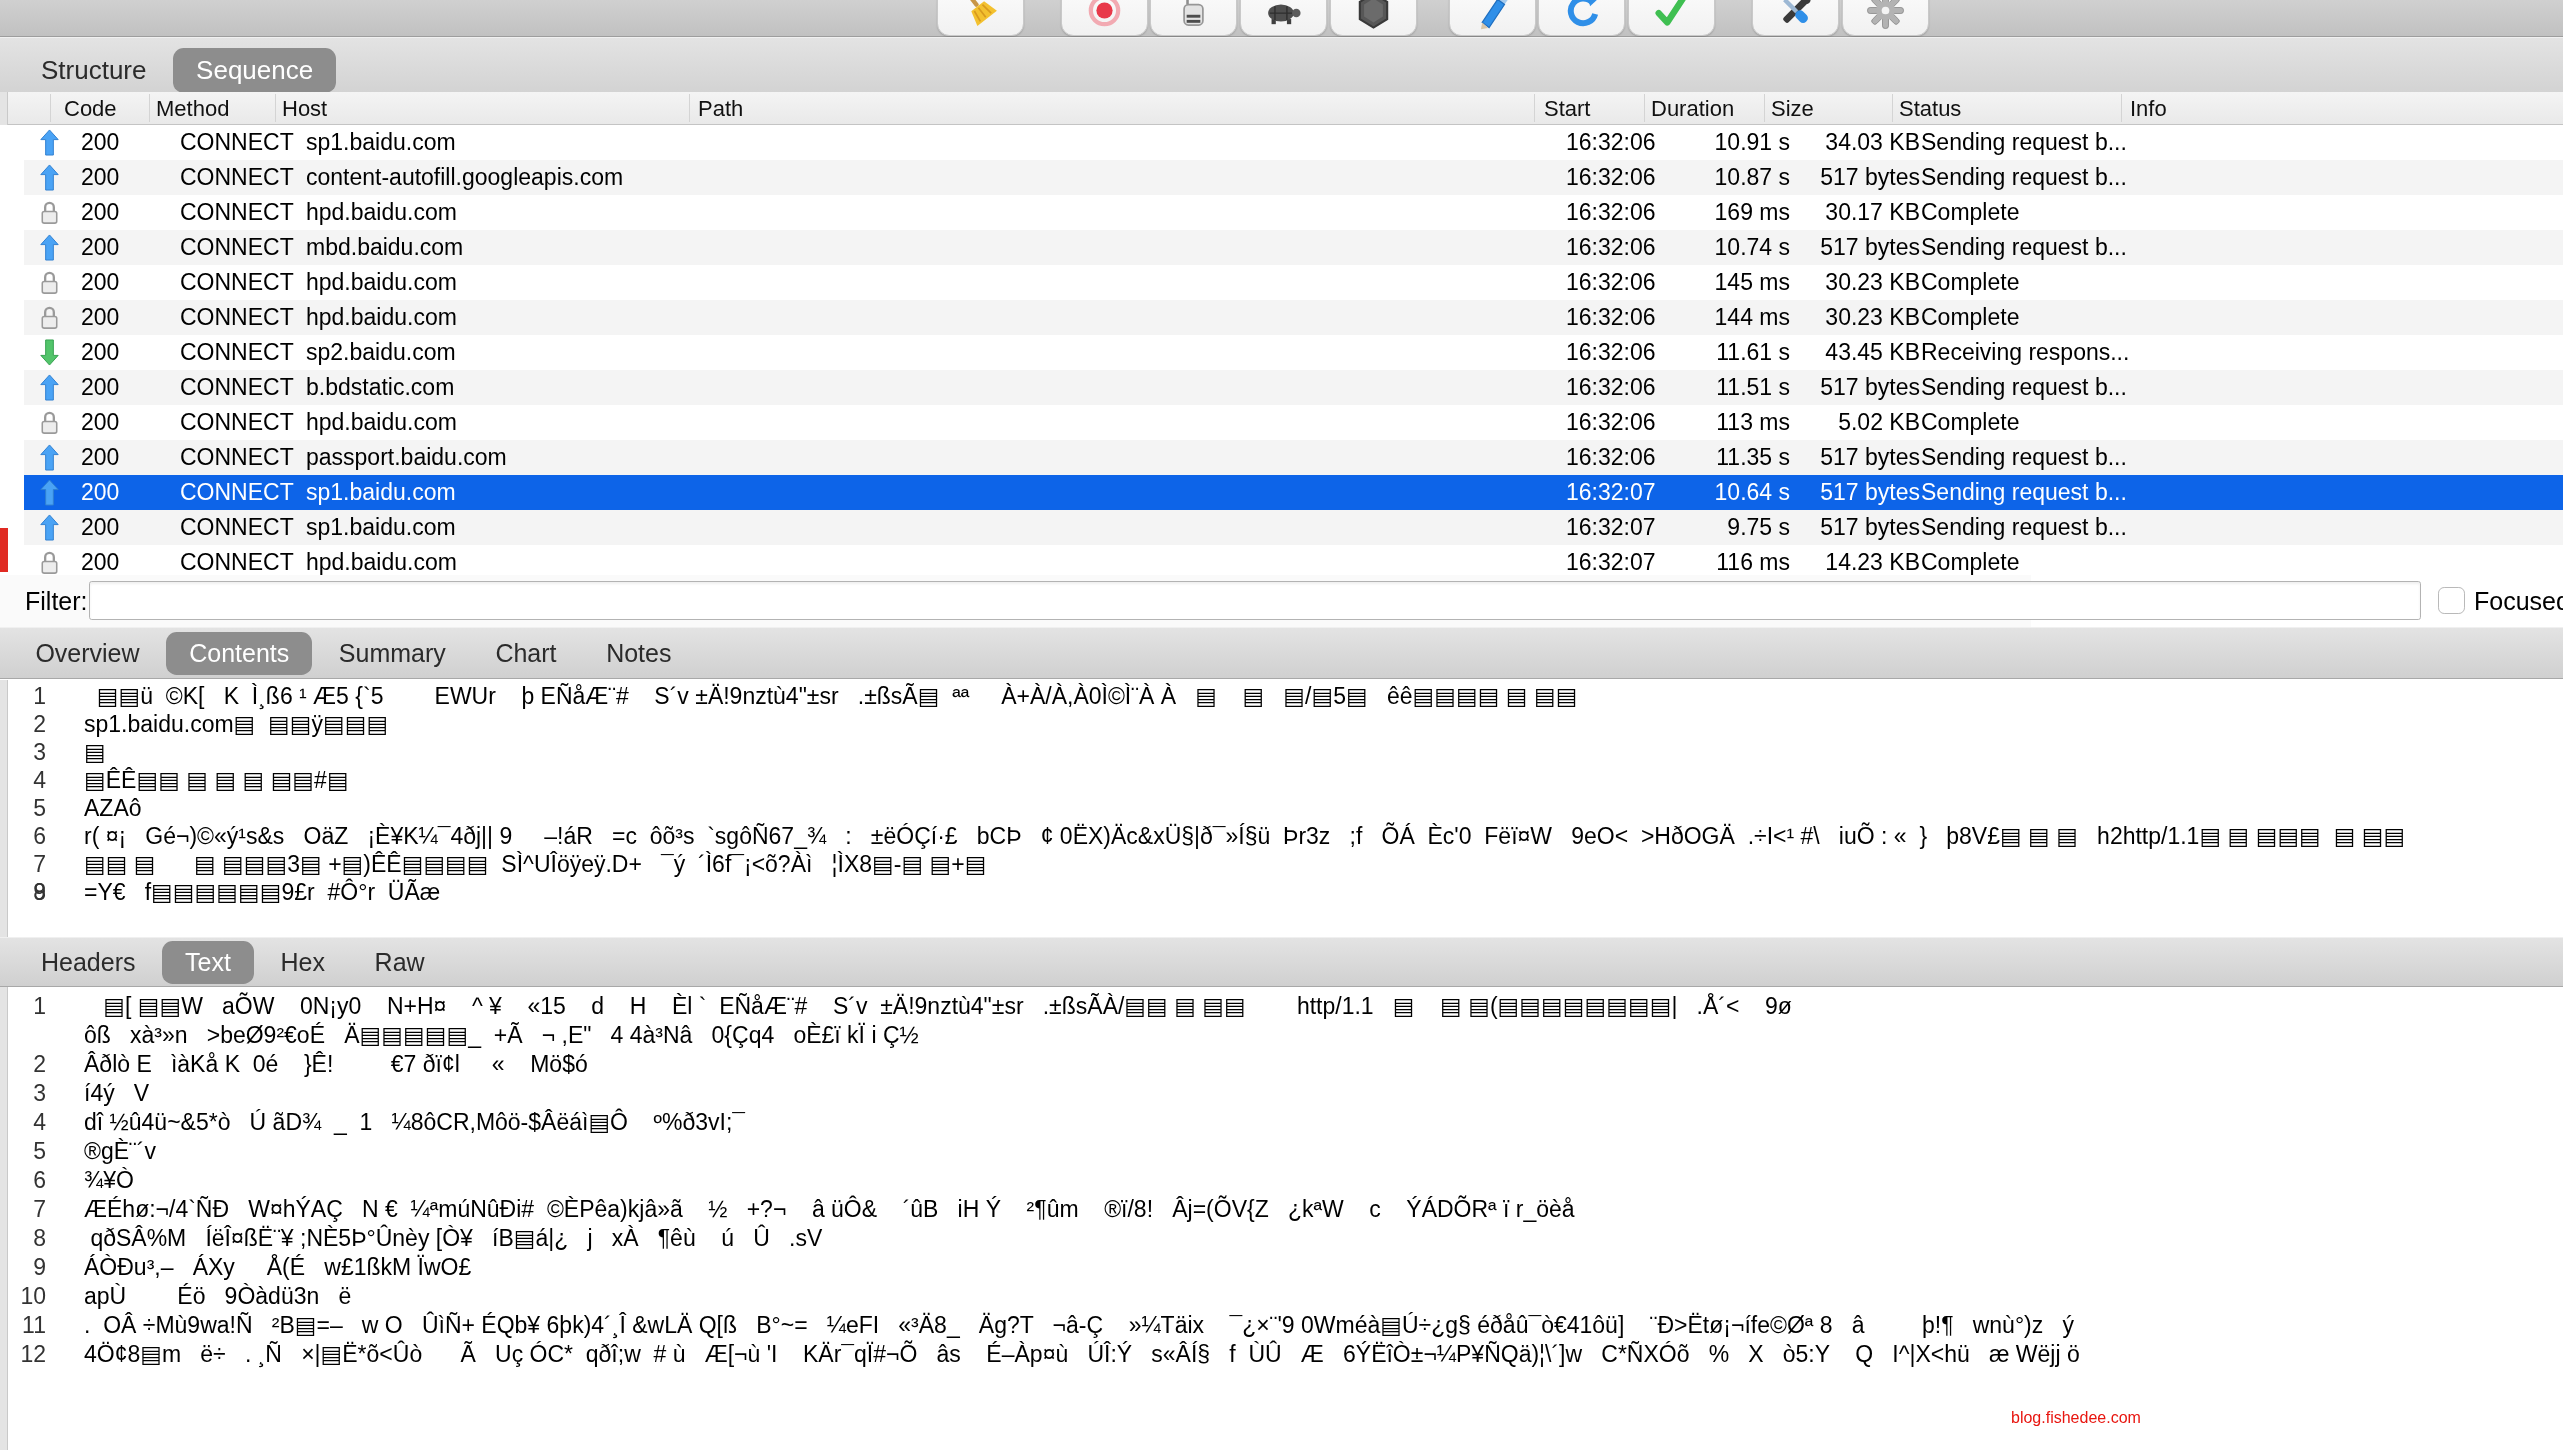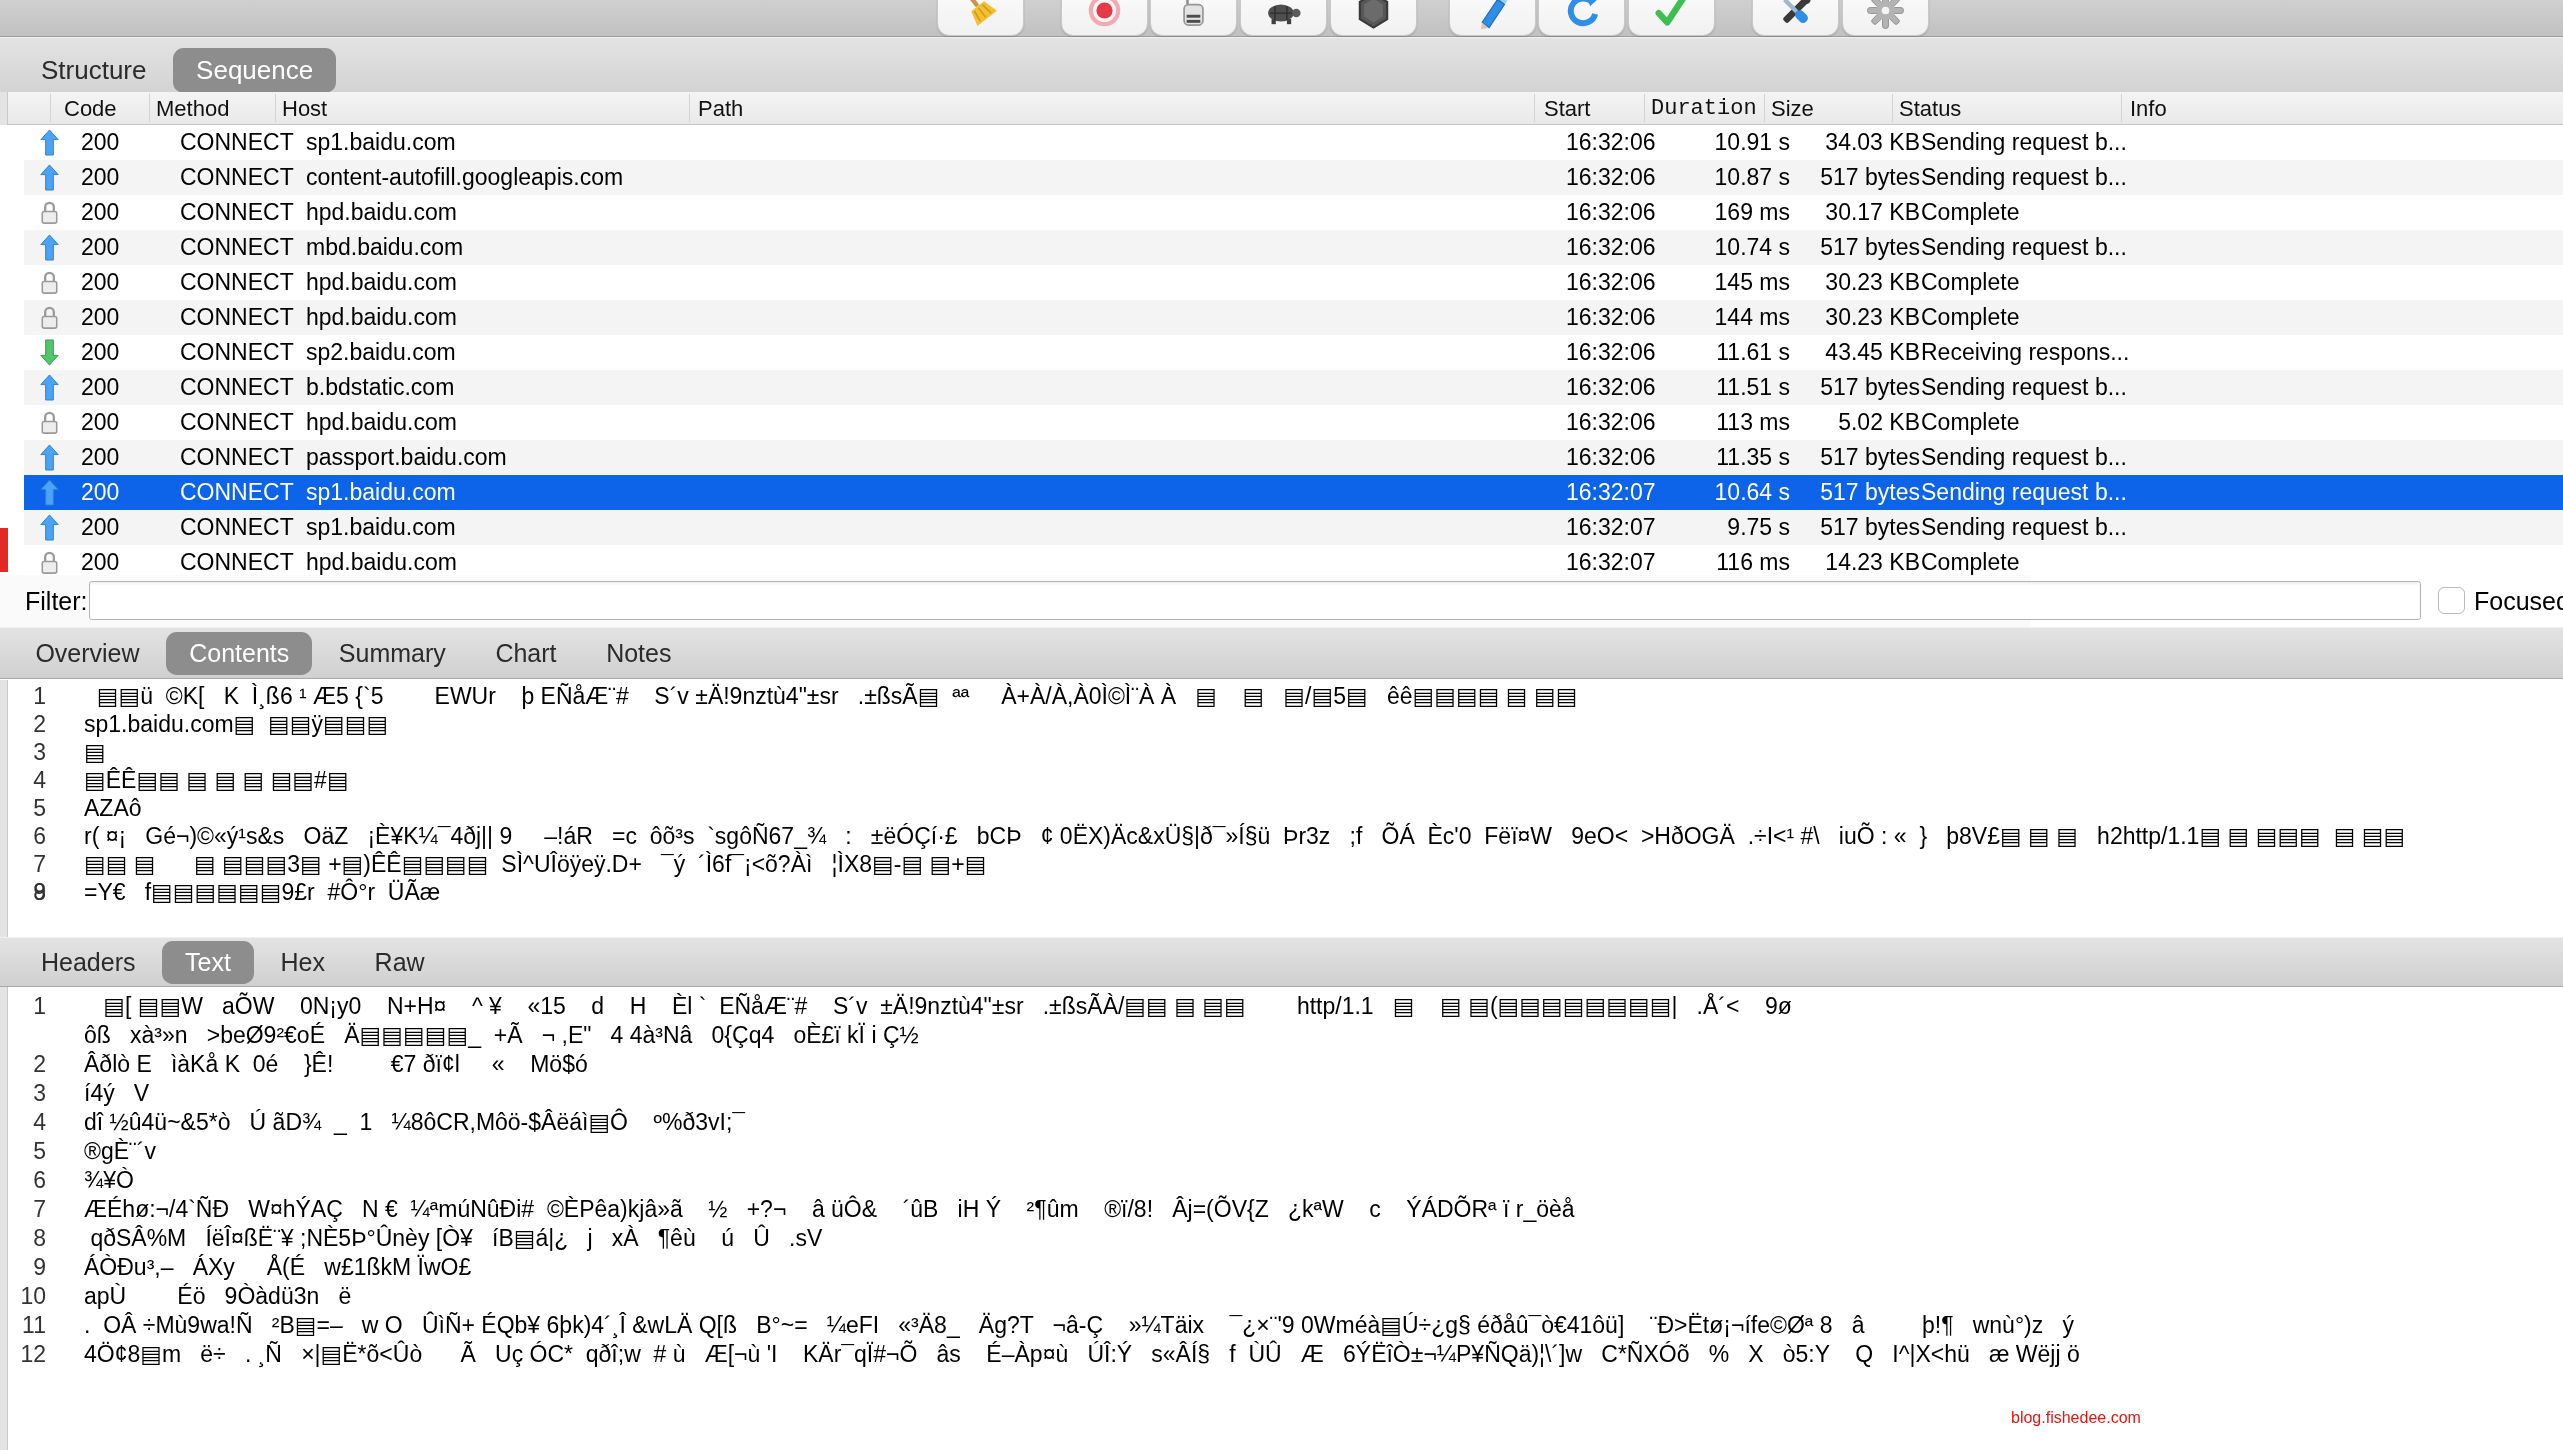--- a/index.html
+++ b/index.html
@@ -163,21 +163,21 @@
     <span class="tab">Structure</span>
     <span class="tab selected">Sequence</span>
   </div>
 
 <div class="thead">
     <span class="th" style="left: 64px;">Code</span>
     <span class="th" style="left: 156px;">Method</span>
     <span class="th" style="left: 282px;">Host</span>
     <span class="th" style="left: 698px;">Path</span>
     <span class="th" style="left: 1544px;">Start</span>
-    <span class="th" style="left: 1651px; font-family: Liberation Mono, monospace;">Duration</span>
+    <span class="th" style="left: 1651px;">Duration</span>
     <span class="th" style="left: 1771px;">Size</span>
     <span class="th" style="left: 1899px;">Status</span>
     <span class="th" style="left: 2130px; text-align: center;">Info</span>
     <div class="sep" style="left: 50px;"></div>
     <div class="sep" style="left: 149px;"></div>
     <div class="sep" style="left: 275px;"></div>
     <div class="sep" style="left: 689px;"></div>
     <div class="sep" style="left: 1534px;"></div>
     <div class="sep" style="left: 1644px;"></div>
     <div class="sep" style="left: 1764px;"></div>

